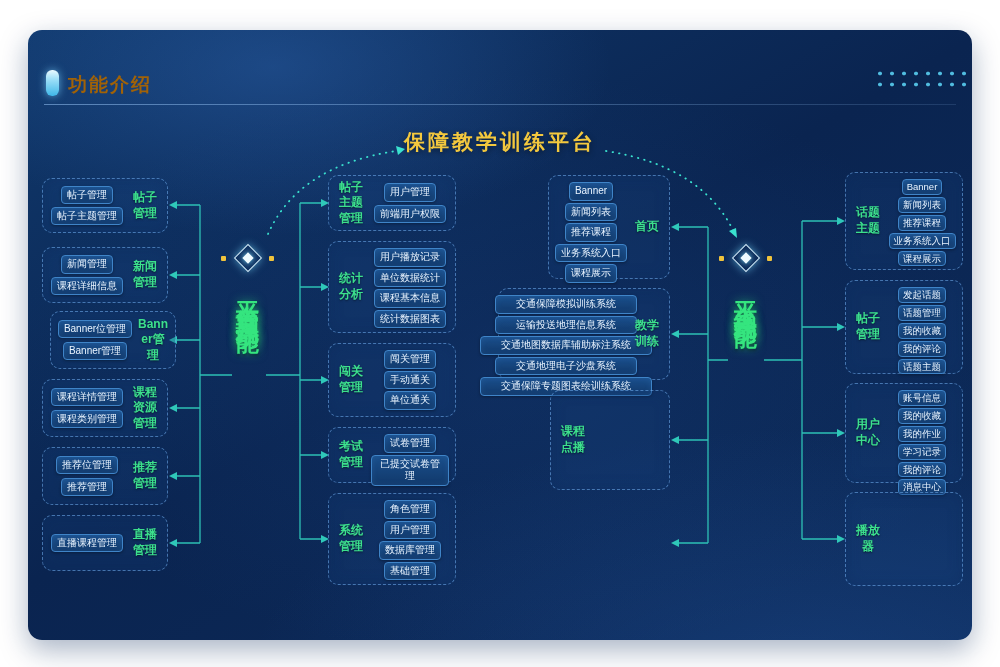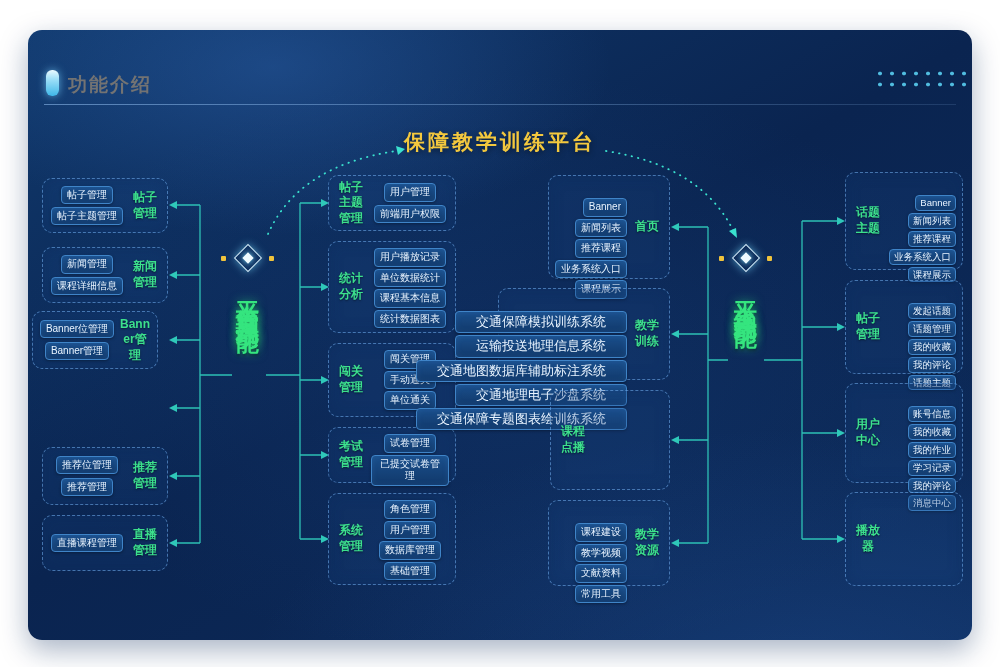--- a/index.html
+++ b/index.html
@@ -8,21 +8,21 @@
   .panel{position:absolute;left:28px;top:30px;width:944px;height:610px;border-radius:14px;
     background:
       radial-gradient(520px 260px at 26% 6%, rgba(52,110,190,.38), rgba(52,110,190,0) 65%),
       radial-gradient(900px 420px at 82% 108%, rgba(40,95,175,.30), rgba(40,95,175,0) 62%),
       radial-gradient(700px 420px at 50% 55%, rgba(30,80,150,.22), rgba(30,80,150,0) 70%),
       linear-gradient(150deg,#10386b 0%, #0a2450 48%, #0d2c5c 100%);
     box-shadow:0 10px 28px rgba(10,40,90,.35);}
   .header-icon{position:absolute;left:46px;top:70px;width:13px;height:26px;border-radius:6px;
     background:linear-gradient(180deg,#eafaff 0%,#9fe0f8 35%,#3fb7e8 100%);
     box-shadow:0 0 8px rgba(120,210,255,.7);}
-  .header-title{position:absolute;left:68px;top:72px;font-size:19px;font-weight:700;color:#737373;letter-spacing:2px;font-family:Liberation Mono, monospace;}
+  .header-title{position:absolute;left:68px;top:72px;font-size:19px;font-weight:700;color:#a16207;letter-spacing:2px;font-family:Liberation Mono, monospace;}
   .header-divider{position:absolute;left:44px;top:104px;width:912px;height:1px;
     background:linear-gradient(90deg,rgba(150,195,245,.55),rgba(150,195,245,.15));}
   .dots{position:absolute;left:874px;top:68px;width:92px;height:24px;
     background-image:radial-gradient(circle,#58cdef 1.6px,rgba(88,205,239,0) 2.2px);
     background-size:12px 11px;opacity:.9;}
   .center-title{position:absolute;left:0;top:128px;width:1000px;text-align:center;
     font-size:21px;font-weight:800;color:#f3c83e;letter-spacing:3px;
     text-shadow:0 2px 6px rgba(0,0,0,.45);}
   .branch-title{position:absolute;width:32px;writing-mode:vertical-rl;text-orientation:upright;
     font-size:23px;font-weight:800;color:#35e57f;letter-spacing:5px;text-align:left;
@@ -32,27 +32,27 @@
     box-shadow:0 0 8px rgba(120,220,255,.6);}
   .diamond .inner{position:absolute;left:8px;top:8px;width:8px;height:8px;background:#effbff;
     transform:rotate(45deg);box-shadow:0 0 6px #7fe3ff;}
   .ydot{position:absolute;width:5px;height:5px;background:#f0c33c;border-radius:1px;}
   .connectors{position:absolute;left:0;top:0;pointer-events:none;}
   .group{position:absolute;display:flex;align-items:center;gap:4px;padding:5px 6px;box-sizing:border-box;
     border:1px dashed rgba(116,176,240,.55);border-radius:10px;background:rgba(28,74,138,.22);
     box-shadow:inset 0 0 14px rgba(10,40,90,.35);}
   .items{align-self:stretch;flex:1;display:flex;flex-direction:column;justify-content:space-evenly;
     align-items:center;min-width:0;}
-  .group.stretch .items{align-items:flex-end;margin-top:16px;}
+  .group.stretch .items{align-items:center;}
   .glabel{flex:0 0 32px;text-align:center;color:#3ce08d;font-weight:700;font-size:12px;
     line-height:1.3;word-break:break-all;text-shadow:0 1px 2px rgba(0,0,0,.5);}
   .item{background:linear-gradient(180deg,#1a4f8c,#11396b);border:1px solid #3f84c8;border-radius:4px;
     color:#e9f4ff;font-size:10px;line-height:1.25;padding:2px 5px;text-align:center;
     box-shadow:0 1px 3px rgba(0,0,0,.35), inset 0 0 6px rgba(90,170,255,.12);margin:1px 0;}
-  .group.small .item{font-size:13px;padding:2px 20px;white-space:nowrap;}
+  .group.small .item{font-size:10px;padding:2px 20px;white-space:nowrap;}
   .group.dense .item{font-size:9.5px;padding:1px 4px;}
 </style>
 </head>
 <body>
 
 <div class="page">
   <div class="panel"></div>
 
   <span class="header-icon"></span>
   <span class="header-title">功能介绍</span>
@@ -134,26 +134,33 @@
       </div>
     <div class="glabel">帖子管理</div>
   </div>
   <div class="group" style="left:42px;top:247px;width:126px;height:56px">
     <div class="items">
         <div class="item">新闻管理</div>
         <div class="item">课程详细信息</div>
       </div>
     <div class="glabel">新闻管理</div>
   </div>
-  <div class="group" style="left:32px;top:311px;width:126px;height:58px">
+  <div class="group" style="left:50px;top:311px;width:126px;height:58px">
     <div class="items">
         <div class="item">Banner位管理</div>
         <div class="item">Banner管理</div>
       </div>
     <div class="glabel">Banner管理</div>
+  </div>
+  <div class="group" style="left:42px;top:379px;width:126px;height:58px">
+    <div class="items">
+        <div class="item">课程详情管理</div>
+        <div class="item">课程类别管理</div>
+      </div>
+    <div class="glabel">课程资源管理</div>
   </div>
   <div class="group" style="left:42px;top:447px;width:126px;height:58px">
     <div class="items">
         <div class="item">推荐位管理</div>
         <div class="item">推荐管理</div>
       </div>
     <div class="glabel">推荐管理</div>
   </div>
   <div class="group" style="left:42px;top:515px;width:126px;height:56px">
     <div class="items">
@@ -218,29 +225,20 @@
         <div class="item">交通保障模拟训练系统</div>
         <div class="item">运输投送地理信息系统</div>
         <div class="item">交通地图数据库辅助标注系统</div>
         <div class="item">交通地理电子沙盘系统</div>
         <div class="item">交通保障专题图表绘训练系统</div>
       </div>
     <div class="glabel">教学训练</div>
   </div>
   <div class="group stretch" style="left:550px;top:390px;width:120px;height:100px">
     <div class="glabel">课程点播</div>
-  </div>
-  <div class="group stretch" style="left:548px;top:500px;width:122px;height:86px">
-    <div class="items">
-        <div class="item">课程建设</div>
-        <div class="item">教学视频</div>
-        <div class="item">文献资料</div>
-        <div class="item">常用工具</div>
-      </div>
-    <div class="glabel">教学资源</div>
   </div>
 
   <div class="group stretch dense" style="left:845px;top:172px;width:118px;height:98px">
     <div class="glabel">话题主题</div>
     <div class="items">
         <div class="item">Banner</div>
         <div class="item">新闻列表</div>
         <div class="item">推荐课程</div>
         <div class="item">业务系统入口</div>
         <div class="item">课程展示</div>

